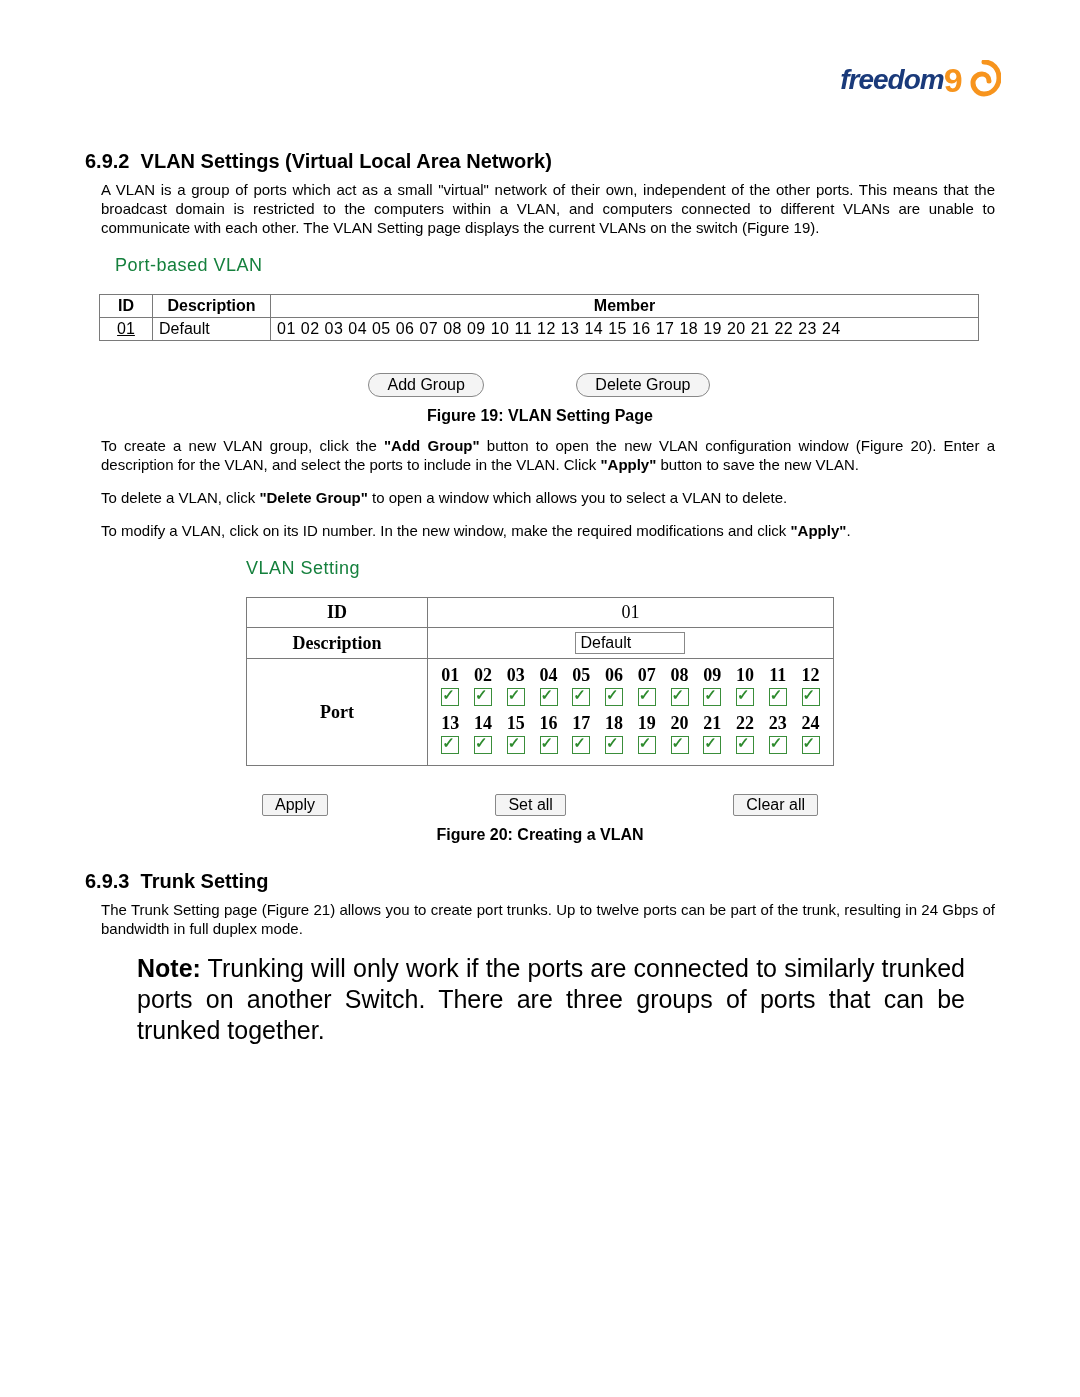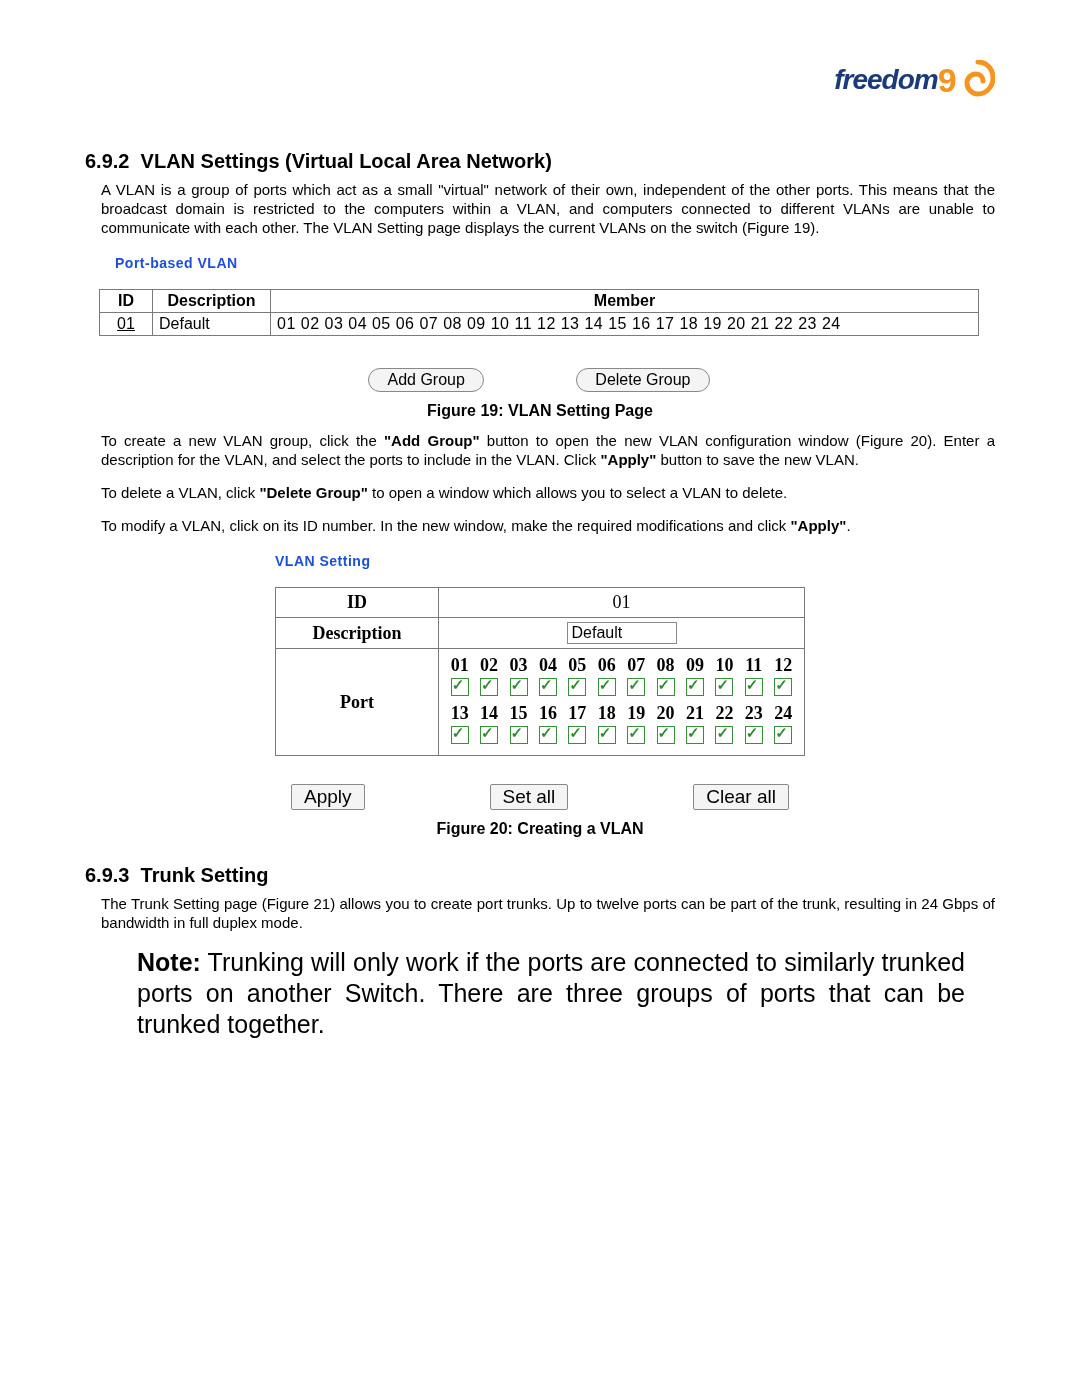--- a/index.html
+++ b/index.html
@@ -9,21 +9,21 @@
     font-family:Arial,Helvetica,sans-serif;
     color:#000;
     width:1080px;
   }
   .page{
     padding:80px 85px 80px 85px;
     position:relative;
   }
   .logo{
     position:absolute;
-    top:60px; right:85px;
+    top:60px; right:79px;
     font-family:Arial,sans-serif;
   }
   .logo .txt{
     font-size:28px; font-weight:800; font-style:italic;
     color:#1a3a7a;
     letter-spacing:-1px;
     display:inline-block;
     vertical-align:middle;
   }
   .logo .nine{
@@ -41,21 +41,21 @@
   .indent-note{
     padding-left:52px;
     padding-right:30px;
     font-size:25px; line-height:1.25; margin:8px 0;
     text-align:justify;
   }
   .fig-caption{
     text-align:center; font-weight:bold; font-size:16px; margin:10px 0 12px;
   }
   .screenshot-title{
-    color:#1d4ed8; font-weight:700; font-size:14px;
+    color:#15803d; font-weight:400; font-size:18px;
     margin:18px 0 18px 16px;
     letter-spacing:0.5px;
   }
   strong{font-weight:bold;}
 
   
   .fig19{
     margin:0 0 10px 14px;
     width:880px;
   }
@@ -83,21 +83,21 @@
     margin-top:32px; text-align:center;
   }
   .fig19 .btnrow button{
     font-family:Arial; font-size:16px;
     background:#f4f4f4; border:1px solid #888; border-radius:12px;
     padding:2px 18px; margin:0 44px;
   }
 
   
   .fig20{
-    width:530px; margin:8px auto 4px auto;
+    width:588px; margin:8px auto 4px auto;
   }
   .fig20 .screenshot-title{margin-left:0;}
   .fig20 table.set{
     border-collapse:collapse; width:100%;
     font-size:18px; font-family:"Times New Roman",serif;
   }
   .fig20 table.set td,.fig20 table.set th{
     border:1px solid #7a7a7a; padding:4px 6px;
   }
   .fig20 table.set th{
@@ -128,21 +128,21 @@
   }
   .fig20 .portgrid .pcheck .cb.checked::after{
     content:"✓"; color:#2e8b2e; font-size:15px; font-weight:bold;
     position:absolute; left:0px; top:-3px;
   }
   .fig20 .btnrow2{
     margin-top:28px; display:flex; justify-content:space-between;
     padding:0 16px;
   }
   .fig20 .btnrow2 button{
-    font-family:Arial; font-size:19px;
+    font-family:Arial; font-size:16px;
     background:#f4f4f4; border:1px solid #888; border-radius:2px;
     padding:1px 12px;
   }
 </style>
 </head>
 <body>
 
 <div class="page">
 
   <div class="logo">

